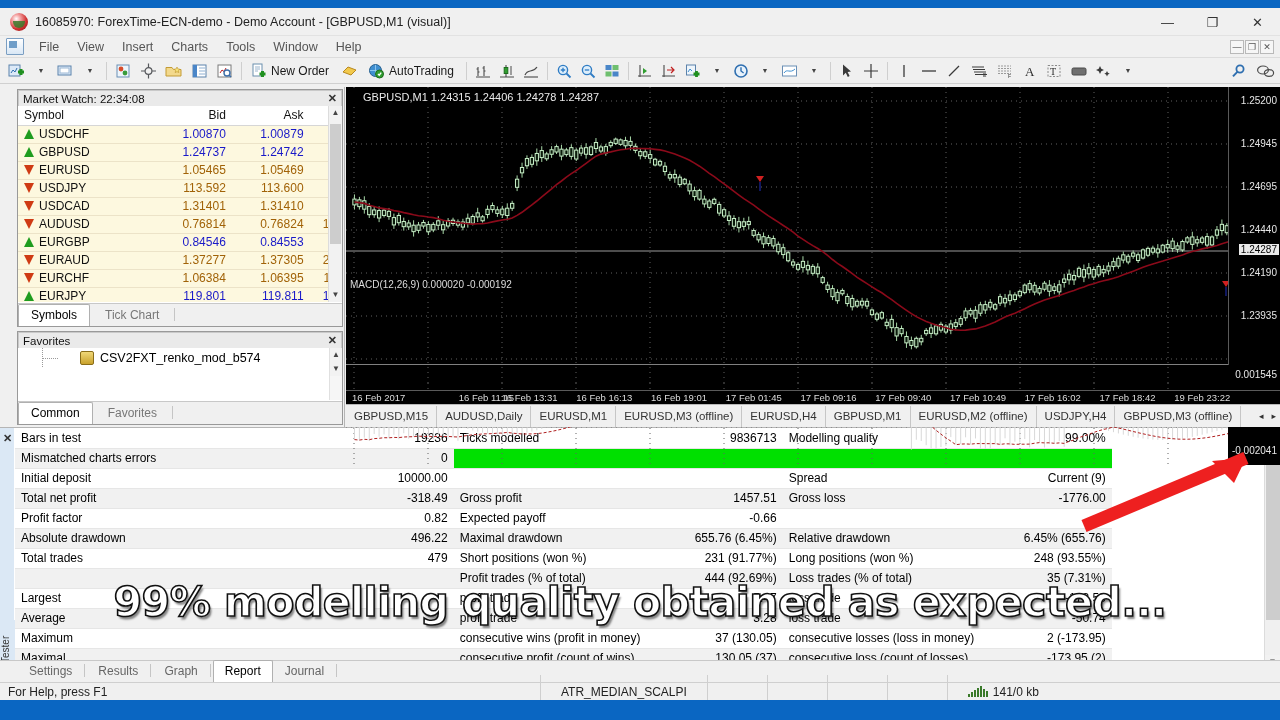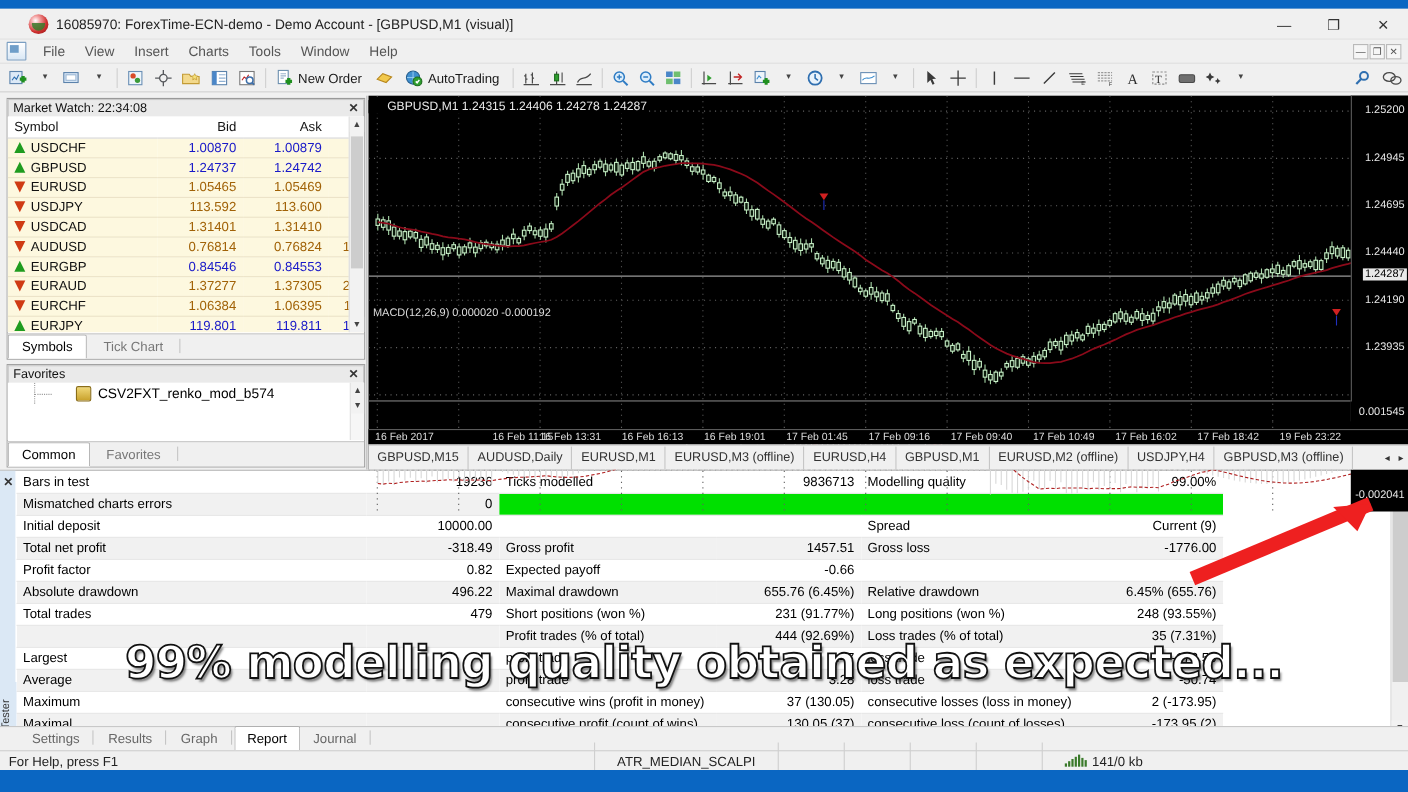--- a/index.html
+++ b/index.html
@@ -8,21 +8,21 @@
     width:1280px; height:720px; overflow:hidden;
     font-family:"Liberation Sans", sans-serif;
     font-size:12px; color:#000; background:#0a66c2;
     position:relative;
   }
   
   #app { position:absolute; left:0; top:8px; width:1280px; height:702px; background:#f0f0f0; }
 
   
   .titlebar { height:28px; background:#f0f0f0; display:flex; align-items:center;
-              border-bottom:1px solid #e2e2e2; position:relative;padding-left:16px; }
+              border-bottom:1px solid #e2e2e2; position:relative; }
   .tb-icon { width:18px; height:18px; margin:0 7px 0 10px; border-radius:50%;
              background:radial-gradient(circle at 35% 32%, #fff 0%, #f3a0a0 25%, #cf3030 60%, #8c1414 100%);
              position:relative; }
   .tb-icon:after { content:""; position:absolute; left:3px; top:8px; width:12px; height:7px;
              background:#3a7a2a; border-radius:0 0 8px 8px; opacity:.85; }
   .tb-title { font-size:12.5px; color:#222; white-space:nowrap; }
   .tb-btns { position:absolute; right:0; top:0; display:flex; height:28px; }
   .tb-btn { width:45px; height:28px; display:flex; align-items:center; justify-content:center;
             font-size:13px; color:#333; }
 
@@ -42,21 +42,21 @@
   .toolbar { height:26px; background:#f0f0f0; display:flex; align-items:center;
              border-bottom:1px solid #d0d0d0; padding-left:4px; overflow:hidden; }
   .tbtn { height:22px; min-width:22px; display:flex; align-items:center; justify-content:center;
           margin:0 1px; border:1px solid transparent; border-radius:2px; padding:0 2px; }
   .tbtn.lbl { padding:0 6px 0 3px; gap:4px; font-size:12px; color:#1a1a1a; }
   .tsep { width:1px; height:18px; background:#cfcfcf; margin:0 4px; }
   .tdrop { font-size:7px; color:#444; margin-left:1px; }
   .spacer { flex:1; }
 
   
-  .body-area { position:absolute; left:4px; top:79px; right:0; height:340px; }
+  .body-area { position:absolute; left:15px; top:79px; right:0; height:340px; }
 
   
   .left-col { position:absolute; left:0; top:0; width:330px; height:340px; background:#f0f0f0;
               border-right:1px solid #b5b5b5; }
   .panel-head { height:16px; background:#eaeaea; border:1px solid #c9c9c9; border-bottom:none;
                 display:flex; align-items:center; padding:0 4px; font-size:11.5px; color:#111; }
   .panel-head .x { margin-left:auto; font-size:11px; color:#333; font-weight:bold; }
 
   .mw { position:absolute; left:2px; top:2px; width:326px; height:238px; border:1px solid #999; background:#fff; }
   .mw-body { position:absolute; left:0; top:16px; right:0; bottom:24px; overflow:hidden; background:#fff; }

